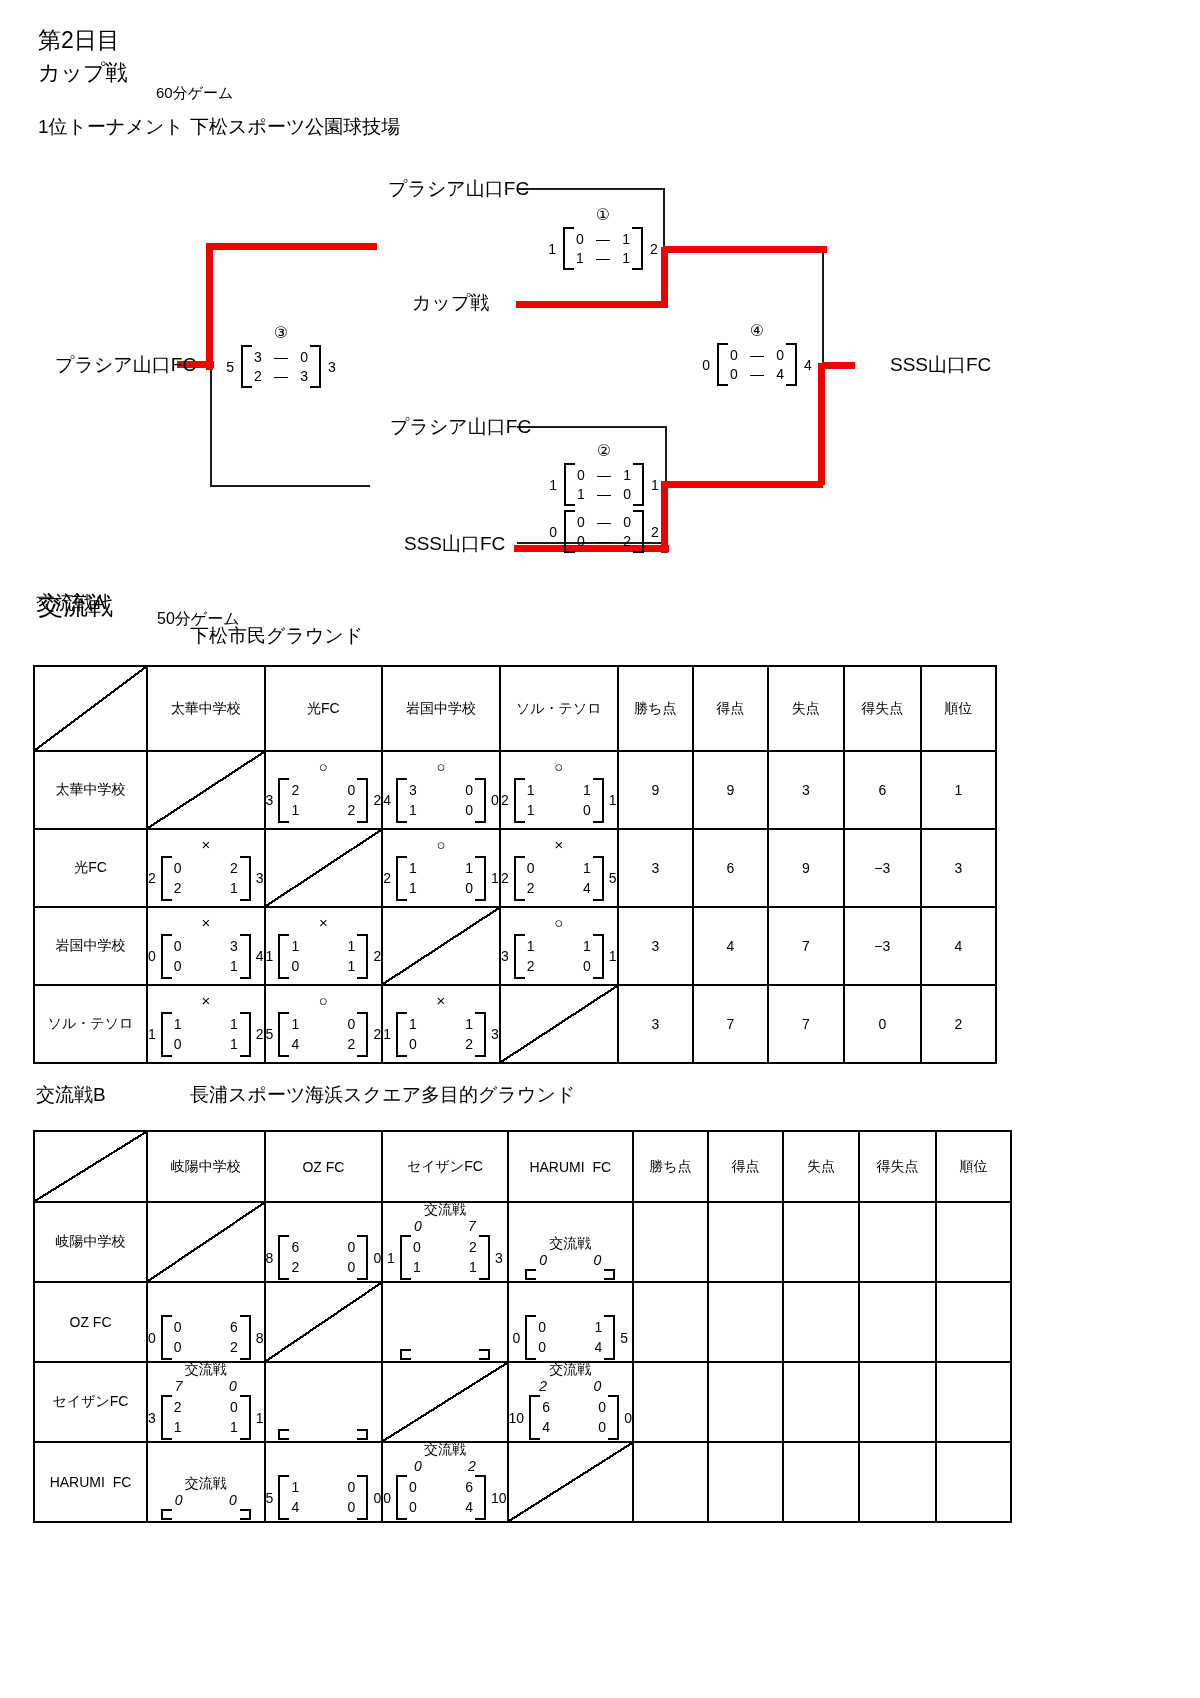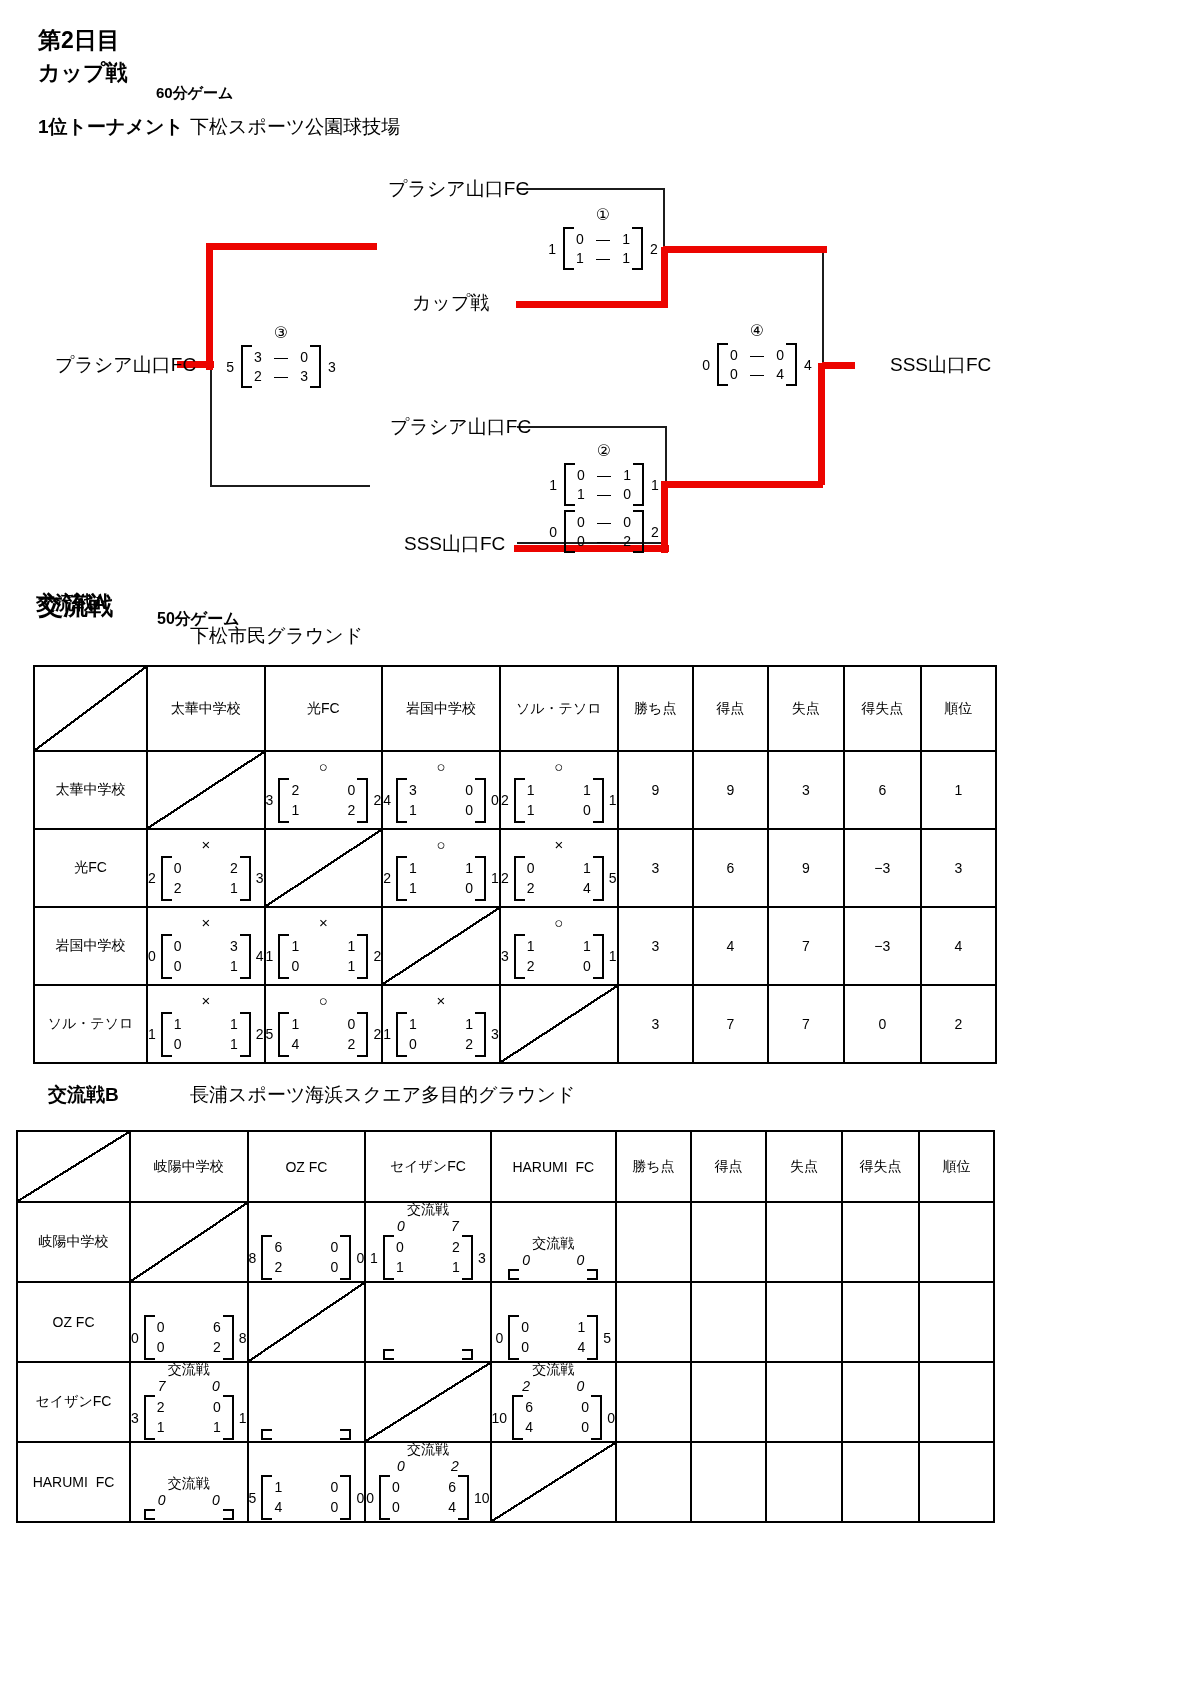--- a/index.html
+++ b/index.html
@@ -1,19 +1,19 @@
 <!DOCTYPE html>
 <html><head>
 <meta charset="utf-8">
 <style>
   html,body{margin:0;padding:0}
   body{width:1200px;height:1698px;position:relative;background:#ffffff;color:#000;
        font-family:"Liberation Sans","DejaVu Sans",sans-serif;}
   .t{position:absolute;white-space:pre;font-size:19px;line-height:17px}
-  .b{font-weight:bold}
+  .b{font-weight:normal}
   .hl{position:absolute;height:2px;background:#1c1c1c}
   .vl{position:absolute;width:2px;background:#1c1c1c}
   .rd{position:absolute;background:#ec0400}
   
   .match{position:absolute;display:flex;flex-direction:column;align-items:center}
   .mnum{font-size:16px;line-height:18px;margin-bottom:3px}
   .tscore{display:flex;align-items:center;gap:7px;font-size:14px}
   .brk{position:relative;display:flex;flex-direction:column;gap:3px;padding:4px 13px}
   .brk::before{content:"";position:absolute;left:0;top:0;bottom:0;width:9px;
       border:2px solid #000;border-right:none}
@@ -169,21 +169,21 @@
         </span>
     </span>
     <span class="tot">4</span>
   </div>
 </div>
 
 <div class="t b" style="left:38px;top:590px;font-size:25px;line-height:30px">交流戦</div>
 <div class="t b" style="left:157px;top:610px;font-size:16px">50分ゲーム</div>
 <div class="t b" style="left:36px;top:594px">交流戦A</div>
 <div class="t" style="left:190px;top:627px">下松市民グラウンド</div>
-<div class="t b" style="left:48px;top:1086px">交流戦B</div>
+<div class="t b" style="left:36px;top:1086px">交流戦B</div>
 <div class="t" style="left:190px;top:1086px">長浦スポーツ海浜スクエア多目的グラウンド</div>
 
 <table class="lg" style="left:33px;top:665px">
 <colgroup>
       <col style="width:113px">
       <col style="width:116px">
       <col style="width:116px">
       <col style="width:116px">
       <col style="width:118px">
       <col style="width:75px">
@@ -465,21 +465,21 @@
   <td class="diag"></td>
   <td>3</td>
   <td>7</td>
   <td>7</td>
   <td>0</td>
   <td>2</td>
 </tr>
 </tbody>
   </table>
 
-<table class="lg" style="left:16px;top:1130px">
+<table class="lg" style="left:33px;top:1130px">
 <colgroup>
       <col style="width:113px">
       <col style="width:116px">
       <col style="width:116px">
       <col style="width:116px">
       <col style="width:118px">
       <col style="width:75px">
       <col style="width:75px">
       <col style="width:76px">
       <col style="width:77px">

